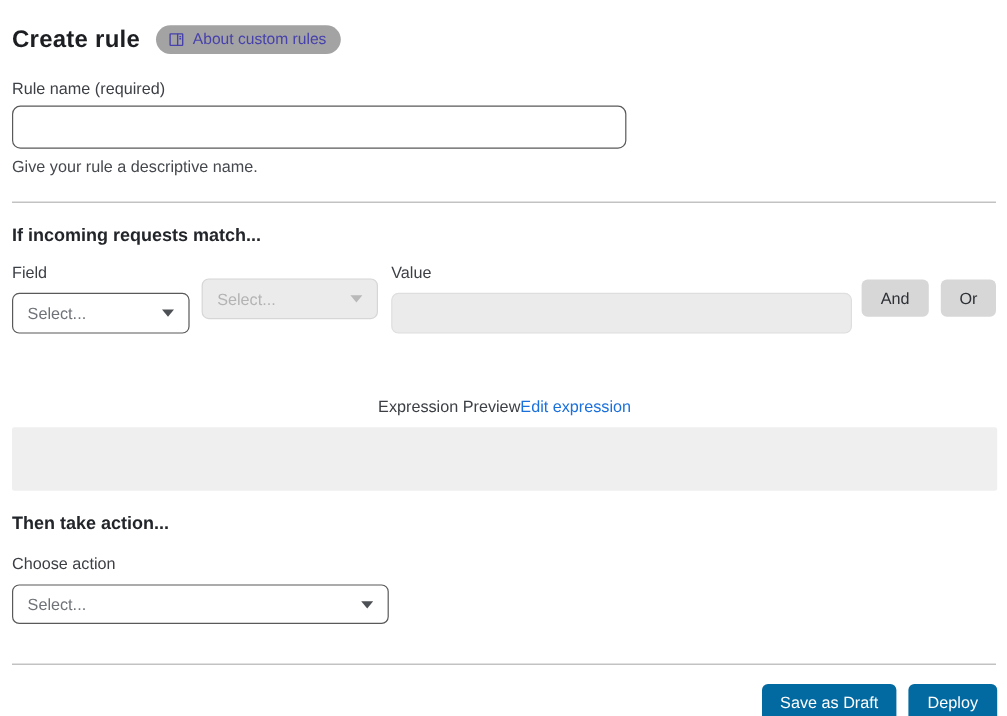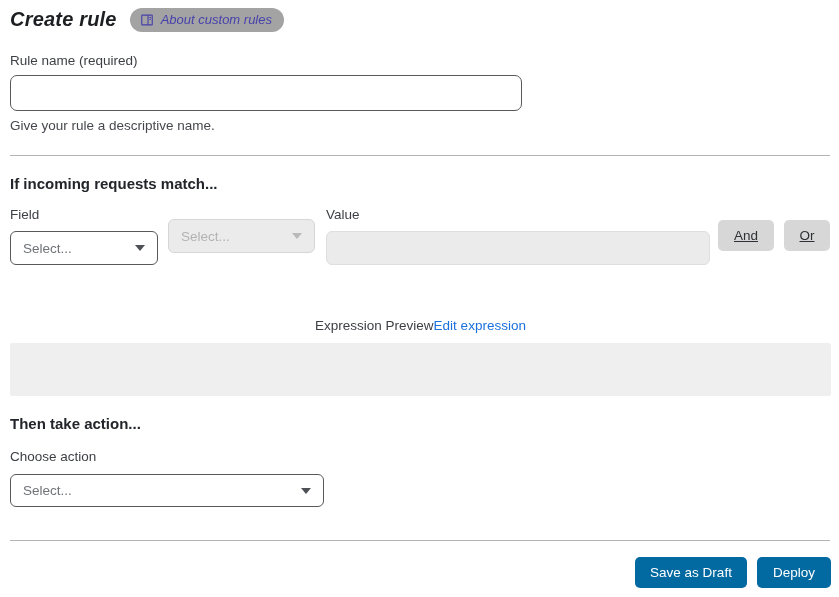--- a/index.html
+++ b/index.html
@@ -6,21 +6,21 @@
   html, body { background: #ffffff; }
   body {
     width: 839px; height: 597px;
     font-family: "Liberation Sans", "DejaVu Sans", sans-serif;
     color: #36393f;
     overflow: hidden;
   }
   .page { padding: 8px 9px 0 10px; width: 839px; }
 
   
-  .header-row { display: flex; align-items: flex-start; gap: 13px; margin-top: 0; font-style: italic; }
+  .header-row { display: flex; align-items: center; gap: 13px; margin-top: 13px; }
   .page-title { font-size: 20px; font-weight: bold; color: #1c1e22; letter-spacing: .2px; }
   .badge {
     display: inline-flex; align-items: center; gap: 7px;
     background: #a3a3a3; color: #4741ab;
     font-size: 13px; padding: 4px 12px 5px 10px; border-radius: 13px;
     cursor: pointer;
   }
   .badge svg { display: block; }
 
   
@@ -63,21 +63,21 @@
     font-size: 13.5px; padding: 0 12px; color: #36393f; outline: none;
   }
   .col-field { width: 148px; }
   .col-operator { width: 147px; margin-left: 10px; }
   .col-value { width: 384px; margin-left: 11px; }
   .btn {
     height: 31px; border: none; border-radius: 5px;
     font-size: 13.5px; font-family: inherit; cursor: pointer;
     display: inline-flex; align-items: center; justify-content: center;
   }
-  .btn-gray { background: #d7d7d7; color: #2e3136; text-decoration: underline; }
+  .btn-gray { background: #d7d7d7; color: #2e3136; }
   .and-btn { width: 56px; margin-left: 8px; margin-bottom: 1px; }
   .or-btn  { width: 46px; margin-left: 10px; margin-bottom: 1px; }
 
   
   .expr-row { display: flex; align-items: baseline; justify-content: center; margin-top: 53px; width: 821px; }
   .link { font-size: 13.5px; color: #1a70dc; text-decoration: none; cursor: pointer; }
   .expr-box { margin-top: 10px; width: 821px; height: 53px; background: #efefef; border-radius: 2px; }
 
   
   .choose-label { margin-top: 17px; }

